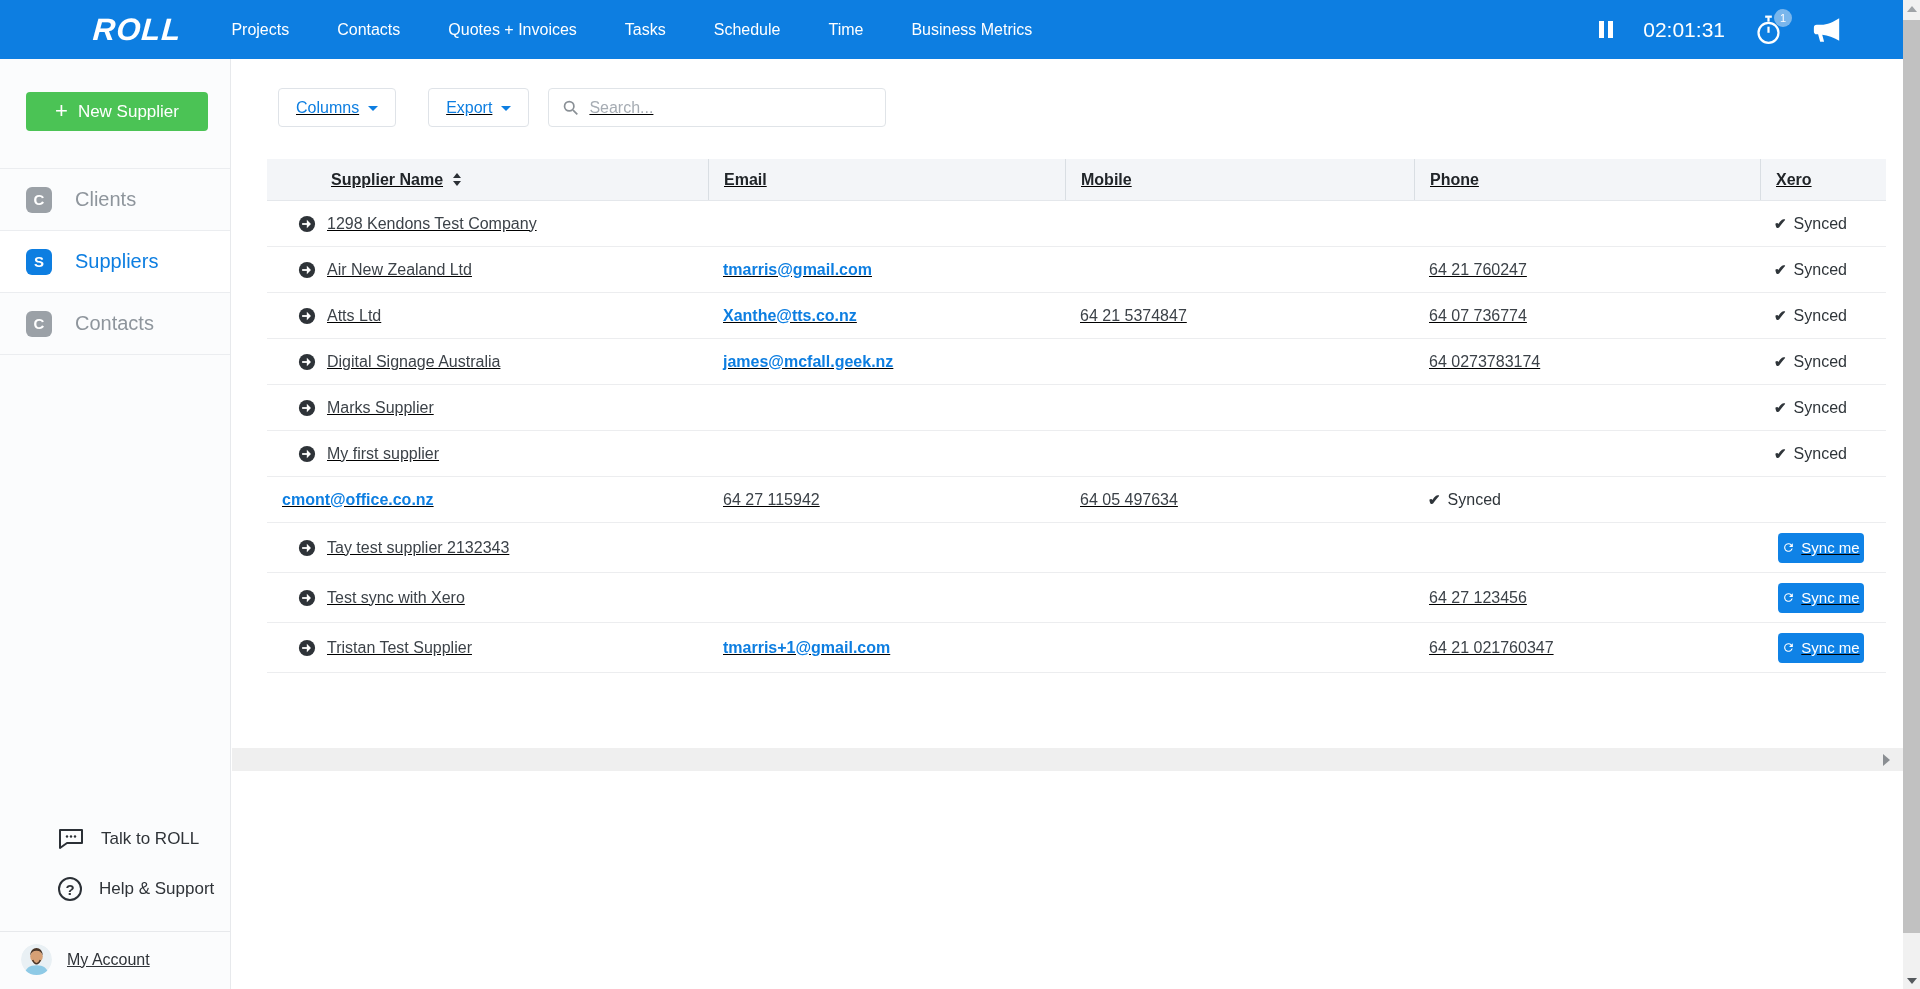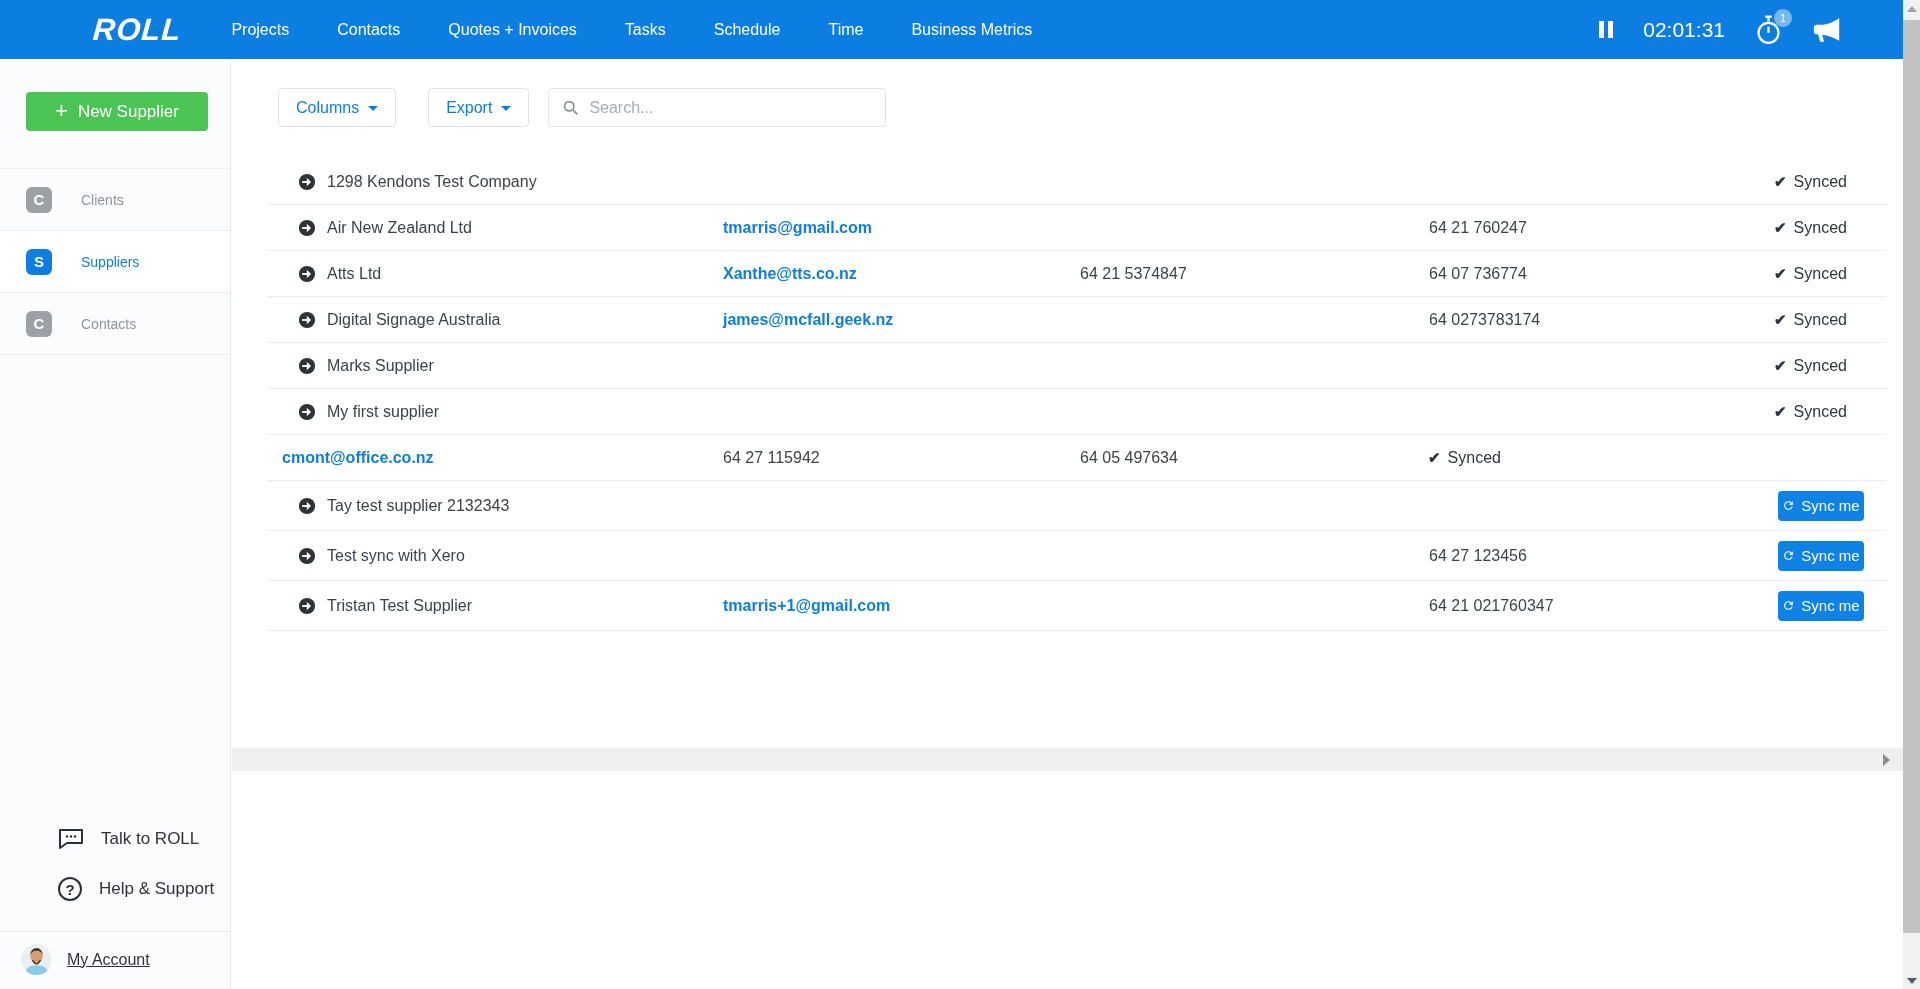--- a/index.html
+++ b/index.html
@@ -20,35 +20,35 @@
   .timer { font-size:21px; color:#fff; }
   .stopwatch-wrap { position:relative; cursor:pointer; display:flex; }
   .badge { position:absolute; top:-6px; right:-10px; width:18px; height:18px;
     background:#79b6ec; border-radius:50%; font-size:11px; line-height:18px;
     text-align:center; color:#fff; }
   .megaphone-wrap { cursor:pointer; display:flex; }
 
   
   .layout { display:flex; height:930px; }
   .sidebar { position:relative; width:231px; background:#fbfcfd; border-right:1px solid #e7e9ec; flex:none; }
-  .main { position:relative; flex:1; background:#fff; padding-left:36px; }
+  .main { position:relative; flex:1; background:#fff; padding-left:36px;text-decoration:underline; }
 
   
   .new-supplier-btn { display:flex; align-items:center; justify-content:center; gap:10px;
     margin:33px 0 0 26px; width:182px; height:39px; background:#4bc355; border:none;
     border-radius:4px; color:#fff; font-size:17px; font-family:inherit; cursor:pointer; }
   .new-supplier-btn .plus { font-size:22px; font-weight:400; line-height:1; margin-top:-2px; }
   .side-list { list-style:none; margin-top:37px; border-top:1px solid #ebedf0; }
   .side-item { display:flex; align-items:center; height:62px; padding-left:26px;
     border-bottom:1px solid #ebedf0; cursor:pointer; }
   .side-item.active { background:#fff; }
   .side-badge { width:26px; height:26px; border-radius:6px; background:#9ba1a7; color:#fff;
     font-size:15px; font-weight:700; display:flex; align-items:center; justify-content:center; }
   .side-item.active .side-badge { background:#0d7ee1; }
-  .side-label { margin-left:29px; font-size:14px; color:#8e959c; }
+  .side-label { margin-left:23px; font-size:20px; color:#8e959c; }
   .side-item.active .side-label { color:#0d7ee1; }
 
   .sidebar-footer { position:absolute; left:0; right:0; bottom:0; }
   .foot-item { display:flex; align-items:center; gap:17px; height:44px; padding-left:26px;
     cursor:pointer; color:#2f3338; font-size:17px;margin-left:32px; }
   .foot-item + .foot-item { margin-top:6px; }
   .help-circle { width:24px; height:24px; border:2px solid #2b3036; border-radius:50%;
     font-size:15px; font-weight:700; display:flex; align-items:center; justify-content:center; }
   .foot-divider { margin-top:20px; border-top:1px solid #e7e9ec; }
   .account-row { display:flex; align-items:center; gap:15px; padding:12px 0 14px 21px; }
@@ -212,20 +212,35 @@
             <svg width="17" height="17" viewBox="0 0 20 20" fill="none" stroke="#8a9096" stroke-width="2">
               <circle cx="8.5" cy="8.5" r="5.5"></circle>
               <path d="M13 13 l5 5"></path>
             </svg>
           </span>
           <input type="text" placeholder="Search..." style="">
         </div>
       </div>
 
       <div class="table">
+        <div class="thead">
+          <div class="th first">
+            <span>Supplier Name</span>
+            <span style="display:flex;">
+              <svg width="10" height="15" viewBox="0 0 10 15">
+                <path d="M5 1 L9 6 H1 Z" fill="#2b3036"></path>
+                <path d="M5 14 L1 9 H9 Z" fill="#2b3036"></path>
+              </svg>
+            </span>
+          </div>
+          <div class="th sep">Email</div>
+          <div class="th sep">Mobile</div>
+          <div class="th sep">Phone</div>
+          <div class="th sep">Xero</div>
+        </div>
         <div>
             <div class="trow">
               <div class="td cell-name">
                 <span class="row-arrow">
                   <svg width="18" height="18" viewBox="0 0 20 20">
                     <circle cx="10" cy="10" r="9" fill="#2e3338"></circle>
                     <rect x="4.6" y="9" width="7" height="2" fill="#fff"></rect>
                     <path d="M9.8 5.4 L14.4 10 L9.8 14.6 Z" fill="#fff"></path>
                   </svg>
                 </span>

